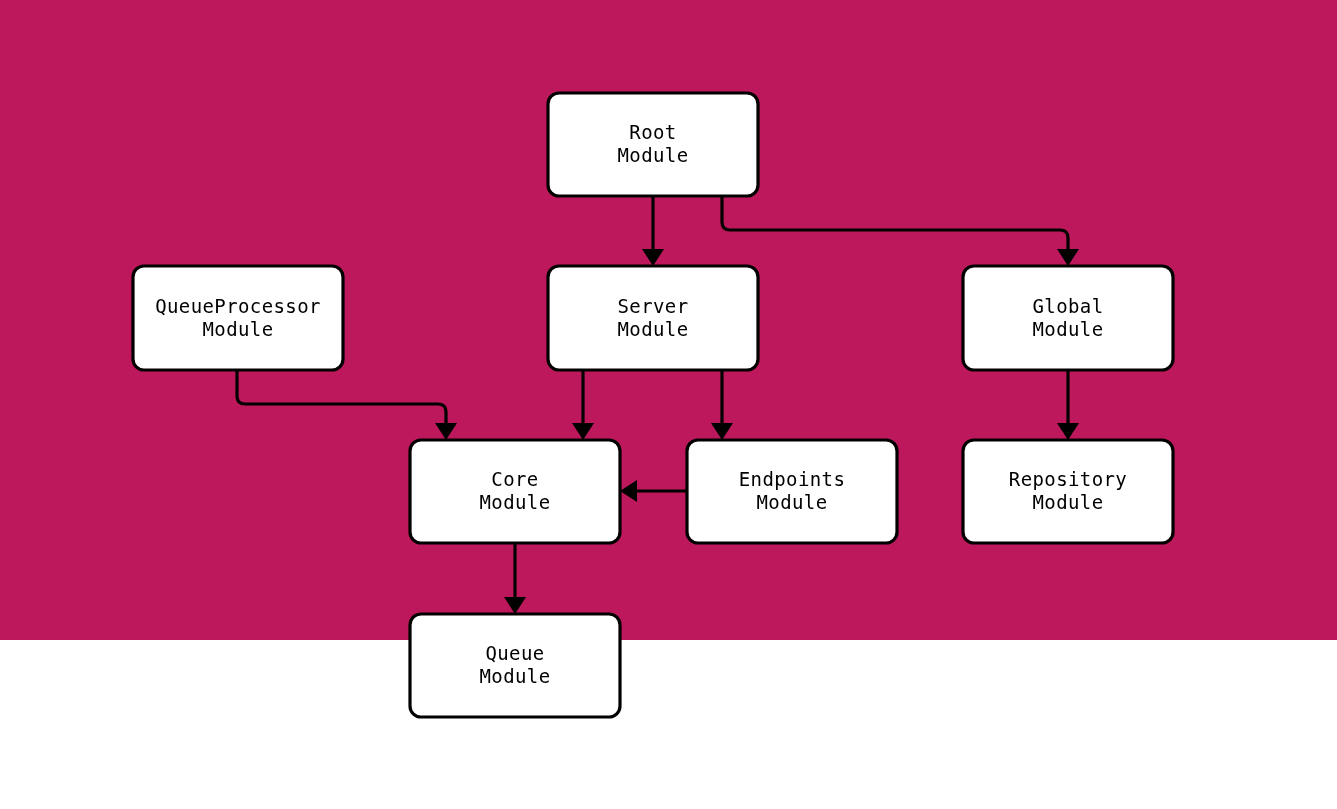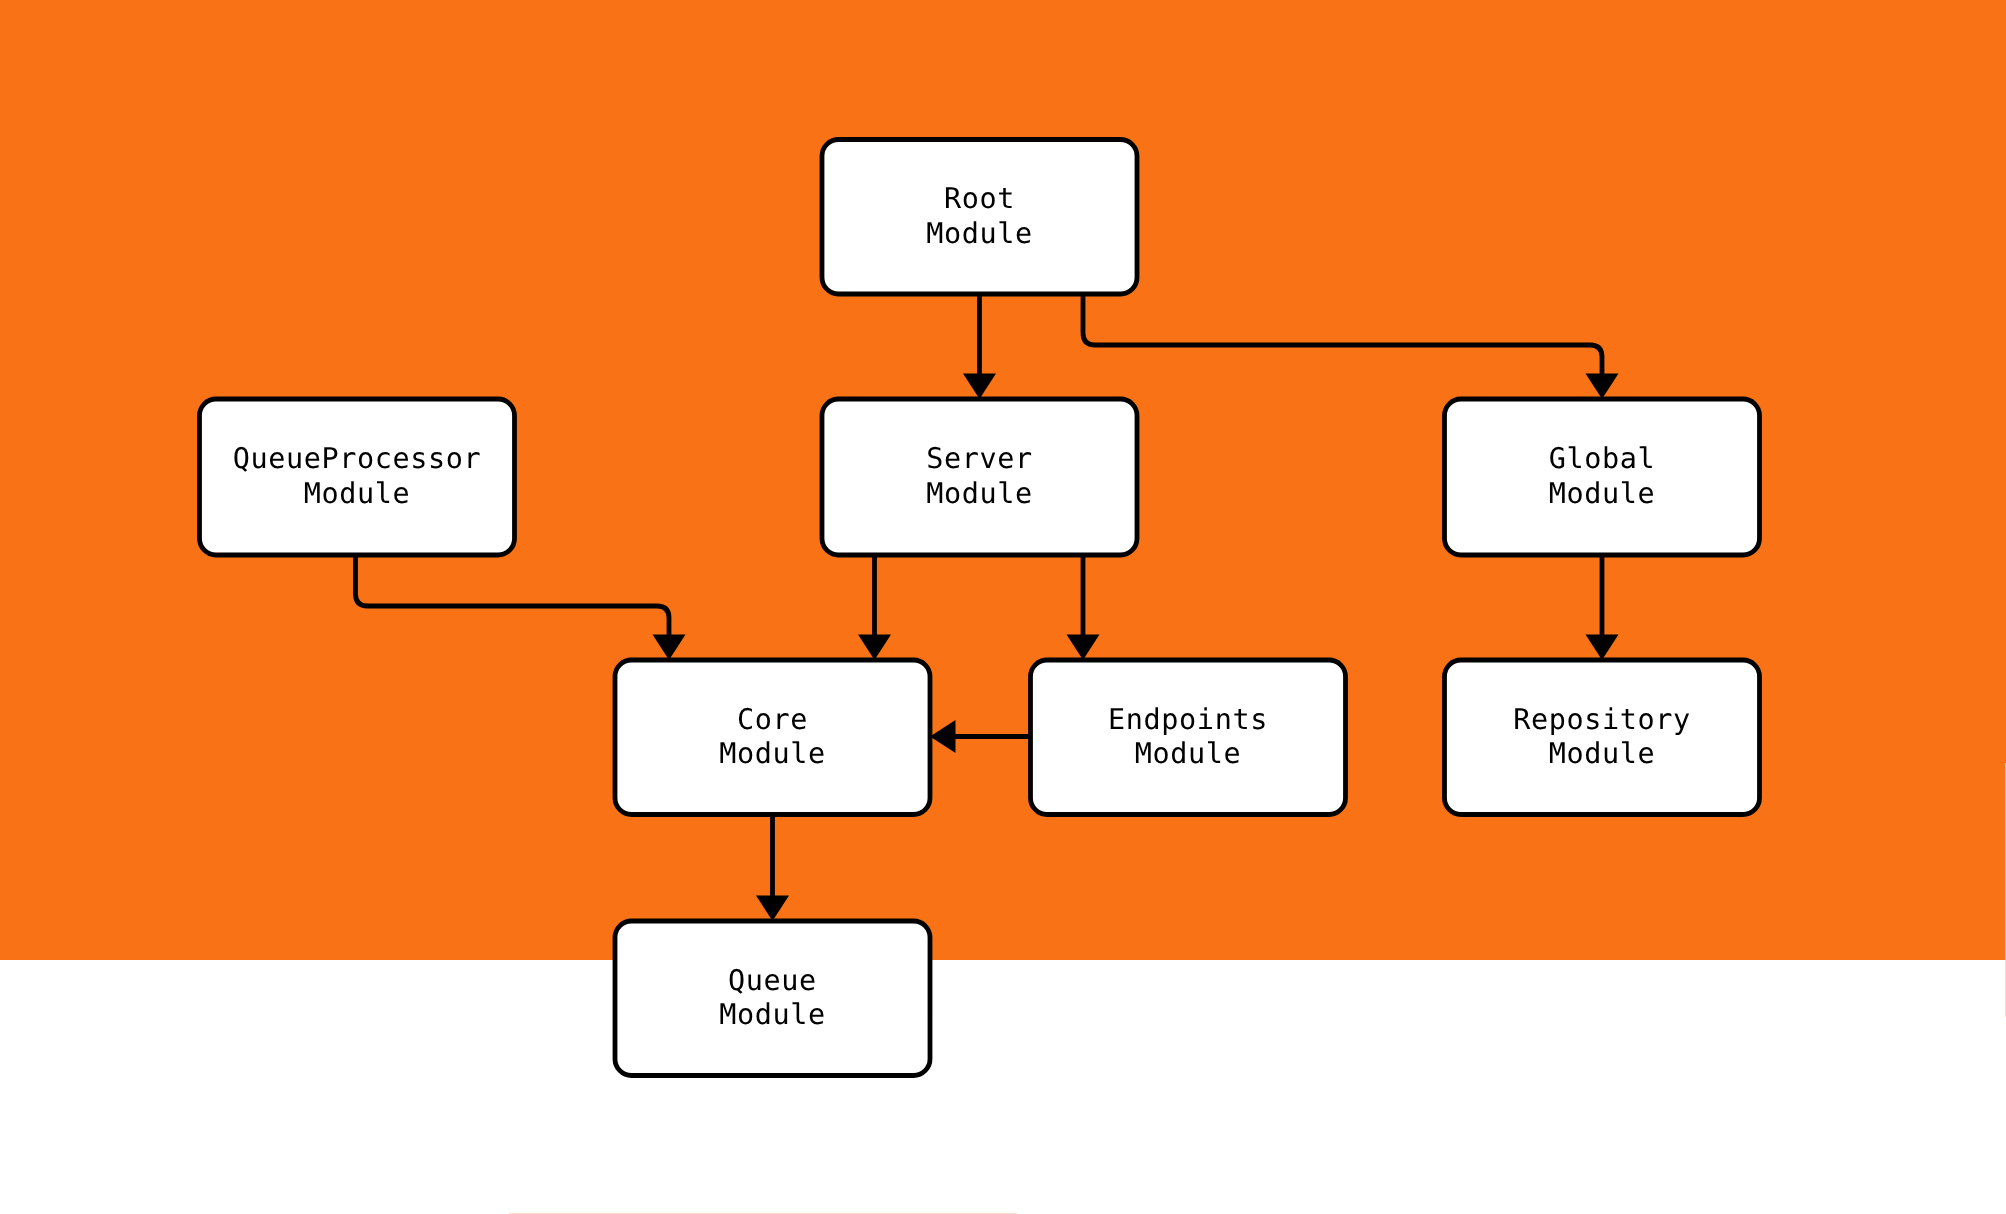--- a/index.html
+++ b/index.html
@@ -11,21 +11,21 @@
   body {
     width: 1337px;
     height: 809px;
     overflow: hidden;
     font-family: "DejaVu Sans Mono", "Liberation Mono", monospace;
   }
   #diagram-root {
     position: relative;
     width: 1337px;
     height: 640px;
-    background: #f97316;
+    background: #be185d;
   }
   svg.canvas {
     display: block;
     width: 1337px;
     height: 809px;
   }
   .node-box {
     fill: #ffffff;
     stroke: #000000;
     stroke-width: 3.2;

